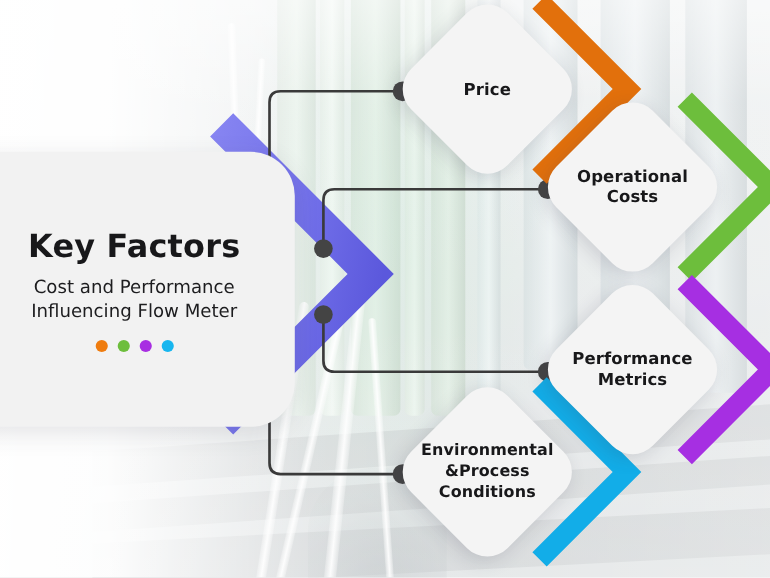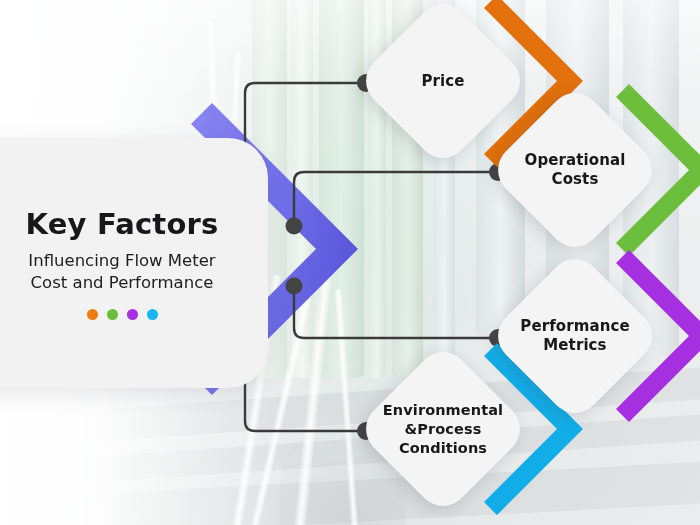--- a/index.html
+++ b/index.html
@@ -254,22 +254,22 @@
   <svg class="overlay" width="700" height="525" viewBox="0 0 700 525">
     <path d="M 484,8 L 557,81 L 484,154 L 497,167 L 583,81 L 497,-5 Z" fill="#e2700c"></path>
     <path d="M 616,97 L 689,170 L 616,243 L 629,256 L 715,170 L 629,84 Z" fill="#6dbe3c"></path>
     <path d="M 616,263 L 689,336 L 616,409 L 629,422 L 715,336 L 629,250 Z" fill="#a62fe2"></path>
     <path d="M 484,356 L 557,429 L 484,502 L 497,515 L 583,429 L 497,343 Z" fill="#12ade8"></path>
   </svg>
 
   <div class="hub">
     <div class="hub-title">Key Factors</div>
     <div class="hub-sub">
+      <div>Cost and Performance</div>
       <div>Influencing Flow Meter</div>
-      <div>Cost and Performance</div>
     </div>
     <div class="hub-dots">
       <span class="hub-dot" style="background: rgb(239, 124, 15);"></span>
       <span class="hub-dot" style="background: rgb(109, 190, 60);"></span>
       <span class="hub-dot" style="background: rgb(168, 46, 226);"></span>
       <span class="hub-dot" style="background: rgb(23, 182, 239);"></span>
     </div>
   </div>
 
   <div class="card" style="left:381px; top:19px;">

